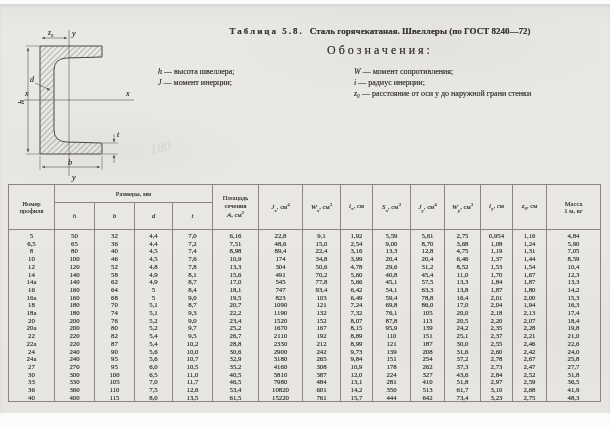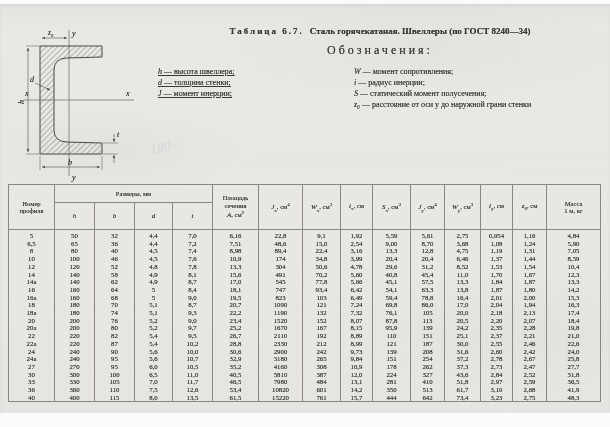--- a/index.html
+++ b/index.html
@@ -18,21 +18,21 @@
     box-shadow:inset 0 2px 3px rgba(0,0,0,.06);
     color:#3c3a36;
     text-shadow:0 0 .35px rgba(60,58,54,.75);
   }
   .title-block{position:absolute;left:158px;top:22px;right:8px;text-align:center;}
   .doc-title{font-size:9px;font-weight:bold;white-space:nowrap;}
   .doc-title .tnum{letter-spacing:2px;font-weight:bold;margin-right:6px;}
   .legend-title{font-size:12px;letter-spacing:3px;margin-top:7px;font-weight:normal;}
   .legend{position:absolute;left:158px;top:62px;right:8px;display:flex;font-size:8px;line-height:11px;}
   .legend ul{list-style:none;margin:0;padding:0;}
-  .legend-left{width:196px;padding-left:30px;box-sizing:border-box;text-decoration:underline;}
+  .legend-left{width:196px;padding-left:30px;box-sizing:border-box;}
   .legend-right{flex:1;padding-left:4px;max-width:220px;}
   .legend i{font-style:italic;}
   .diagram{position:absolute;left:12px;top:20px;width:142px;height:160px;}
   .pencil-note{
     position:absolute;left:150px;top:136px;transform:rotate(-12deg);
     font-size:14px;font-style:italic;color:rgba(70,70,95,.10);text-shadow:none;
   }
   .table-wrap{position:absolute;left:8px;top:180px;}
   table.data{
     border-collapse:collapse;table-layout:fixed;width:592px;
@@ -99,35 +99,33 @@
       <line x1="102" y1="110" x2="102" y2="118" stroke="#56534d" stroke-width="0.6" marker-end="url(#arr)"></line>
       <line x1="102" y1="139" x2="102" y2="131" stroke="#56534d" stroke-width="0.6" marker-end="url(#arr)"></line>
       <text x="105" y="113" font-size="8" font-style="italic" fill="#3c3a36">t</text>
     </svg>
   </div>
 
   <div class="pencil-note">180</div>
 
   <div class="title-block">
     <div class="doc-title">
-      <span class="tnum">Таблица 6.7.</span><span>Сталь горячекатаная. Швеллеры (по ГОСТ 8240—34)</span>
+      <span class="tnum">Таблица 5.8.</span><span>Сталь горячекатаная. Швеллеры (по ГОСТ 8240—72)</span>
     </div>
     <div class="legend-title">Обозначения:</div>
   </div>
 
   <div class="legend">
     <ul class="legend-left">
         <li><i>h</i> — высота швеллера;</li>
-        <li><i>d</i> — толщина стенки;</li>
         <li><i>J</i> — момент инерции;</li>
       </ul>
     <ul class="legend-right">
         <li><i>W</i> — момент сопротивления;</li>
         <li><i>i</i> — радиус инерции;</li>
-        <li><i>S</i> — статический момент полусечения;</li>
         <li><i>z₀</i> — расстояние от оси y до наружной грани стенки</li>
       </ul>
   </div>
 
   <div class="table-wrap">
     <table class="data">
       <colgroup>
           <col style="width: 46px;">
           <col style="width: 40px;">
           <col style="width: 40px;">

